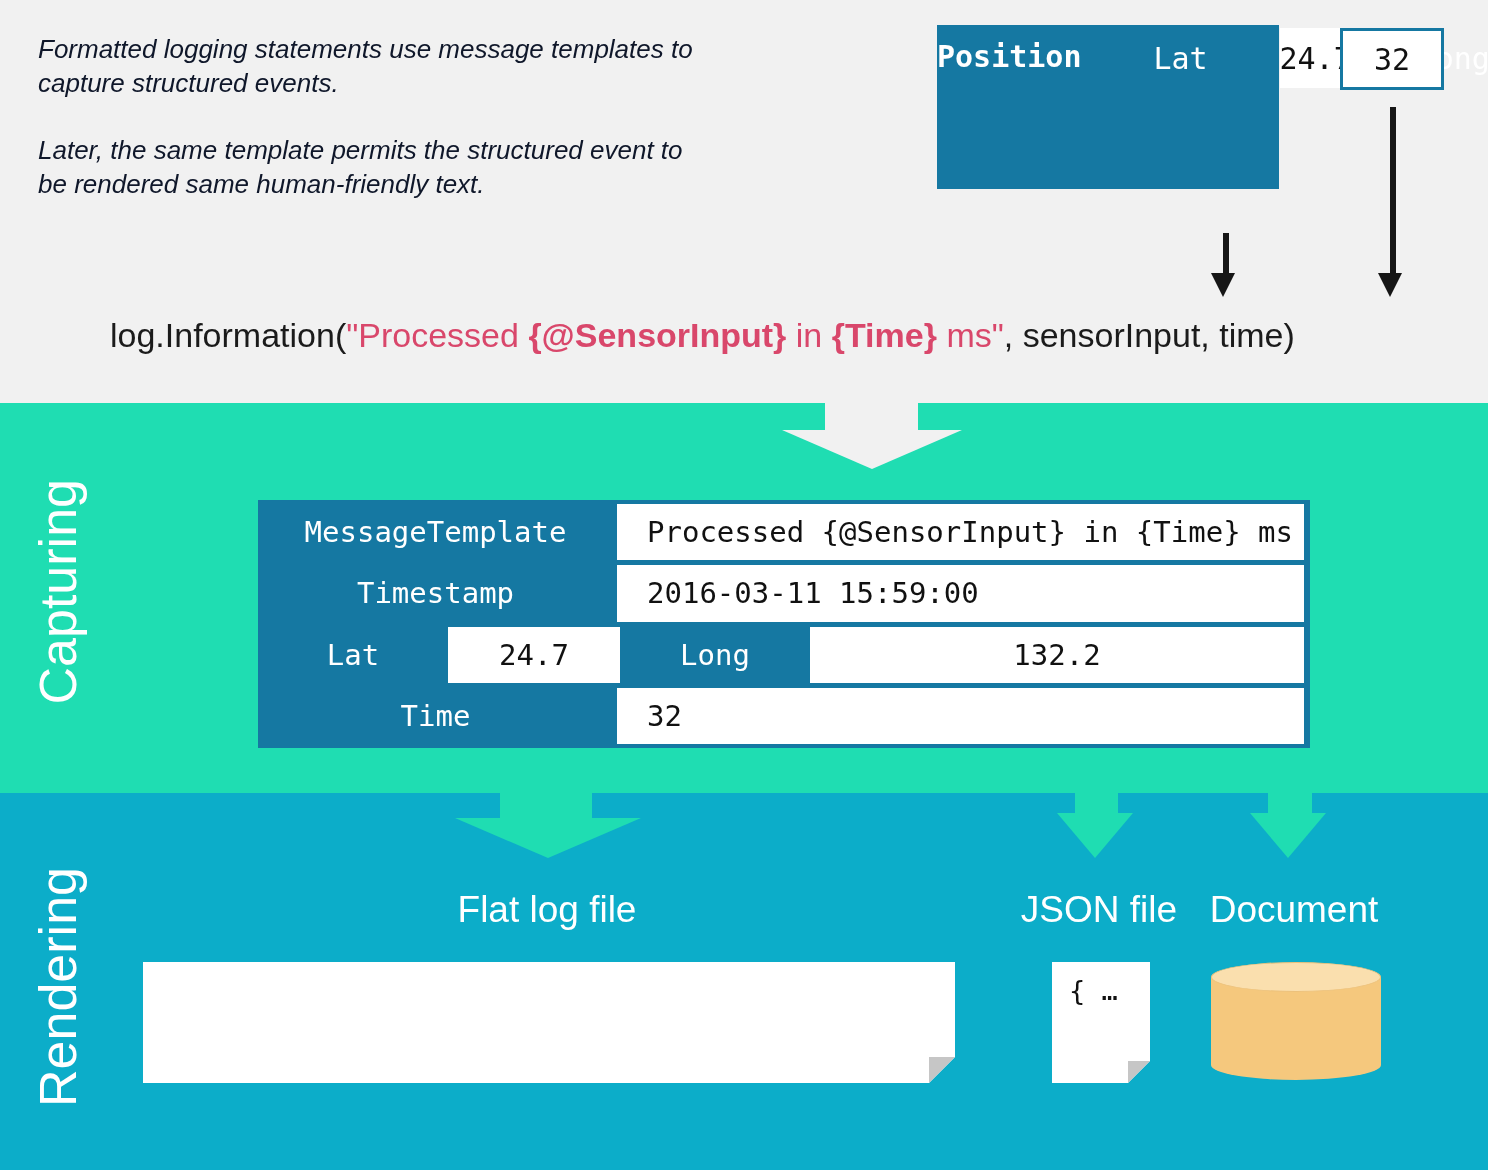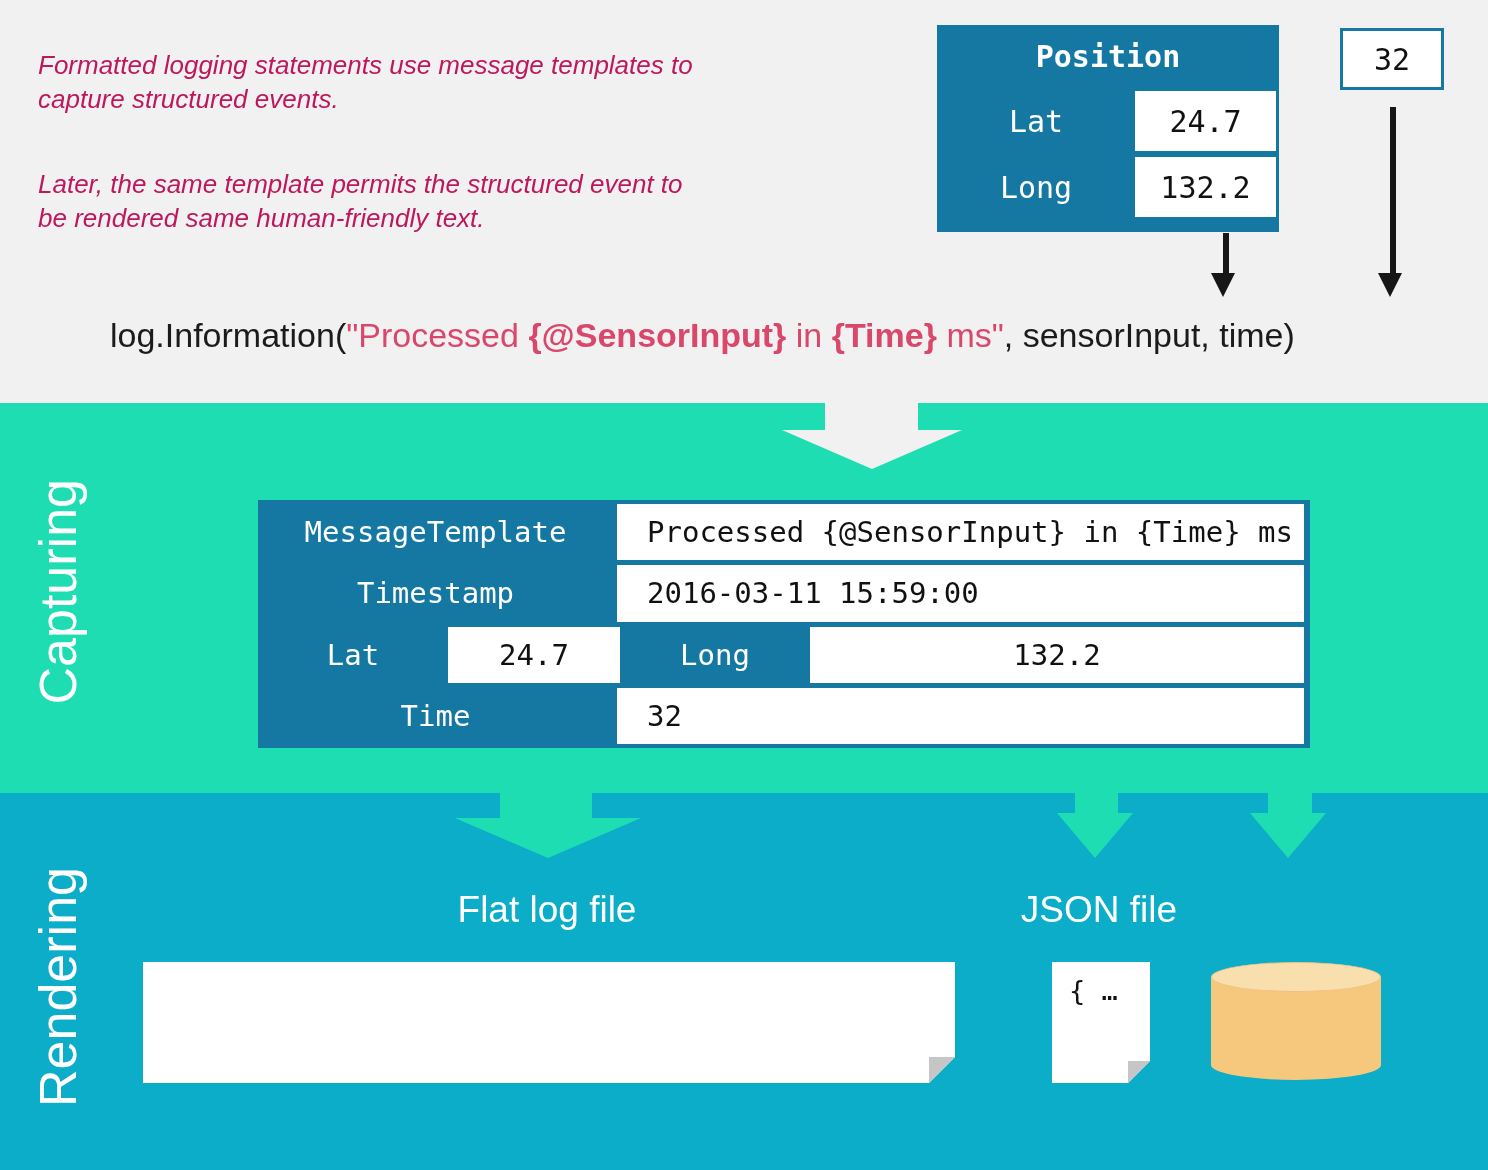--- a/index.html
+++ b/index.html
@@ -8,28 +8,28 @@
     font-family:"Liberation Sans","DejaVu Sans",sans-serif;
     background:#f1f1f1;
   }
   .mono{font-family:"DejaVu Sans Mono","Liberation Mono",monospace;}
   .section{position:absolute;left:0;width:1488px;}
   .top-section{top:0;height:403px;background:#f1f1f1;}
   .capturing-section{top:403px;height:390px;background:#1fddb2;}
   .rendering-section{top:793px;height:377px;background:#0cadc9;}
 
   
-  .intro{position:absolute;left:38px;top:48px;font-style:italic;font-size:26px;
-         line-height:34px;color:#be185d;}
+  .intro{position:absolute;left:38px;top:32px;font-style:italic;font-size:26px;
+         line-height:34px;color:#0f172a;}
   .intro .para{margin:0 0 0 0;}
-  .intro .para + .para{margin-top:51px;font-style:italic;}
-
-  
-  .pos-table{position:absolute;left:937px;top:25px;width:342px;height:207px;
-             background:#1578a2;display:flex;flex-direction:column;}
+  .intro .para + .para{margin-top:33px;font-style:italic;}
+
+  
+  .pos-table{position:absolute;left:937px;top:25px;width:342px;height:164px;
+             background:#1578a2;display:flex;flex-direction:row;}
   .pos-header{height:63px;display:flex;align-items:center;justify-content:center;
               color:#fff;font-size:30px;font-weight:bold;}
   .pos-row{height:66px;display:flex;}
   .pos-label{width:198px;display:flex;align-items:center;justify-content:center;
              color:#fff;font-size:30px;}
   .pos-value{flex:1;background:#fff;margin:3px 3px 3px 0;display:flex;
              align-items:center;justify-content:center;color:#111;font-size:30px;}
 
   
   .time-box{position:absolute;left:1340px;top:28px;width:104px;height:62px;
@@ -206,20 +206,21 @@
   </div>
   <div class="green-arrow-sm2">
     <div class="flow-stem"></div>
     <div class="flow-head"></div>
   </div>
 
   <div class="section-label">Rendering</div>
 
   <div class="out-label flat">Flat log file</div>
   <div class="out-label json">JSON file</div>
+  <div class="out-label doc">Document</div>
 
   <div class="doc-sheet flat-doc">
     <div class="cut"></div>
     <div class="fold"></div>
   </div>
 
   <div class="doc-sheet json-doc">
     <div class="doc-text mono">{ …</div>
     <div class="cut"></div>
     <div class="fold"></div>

